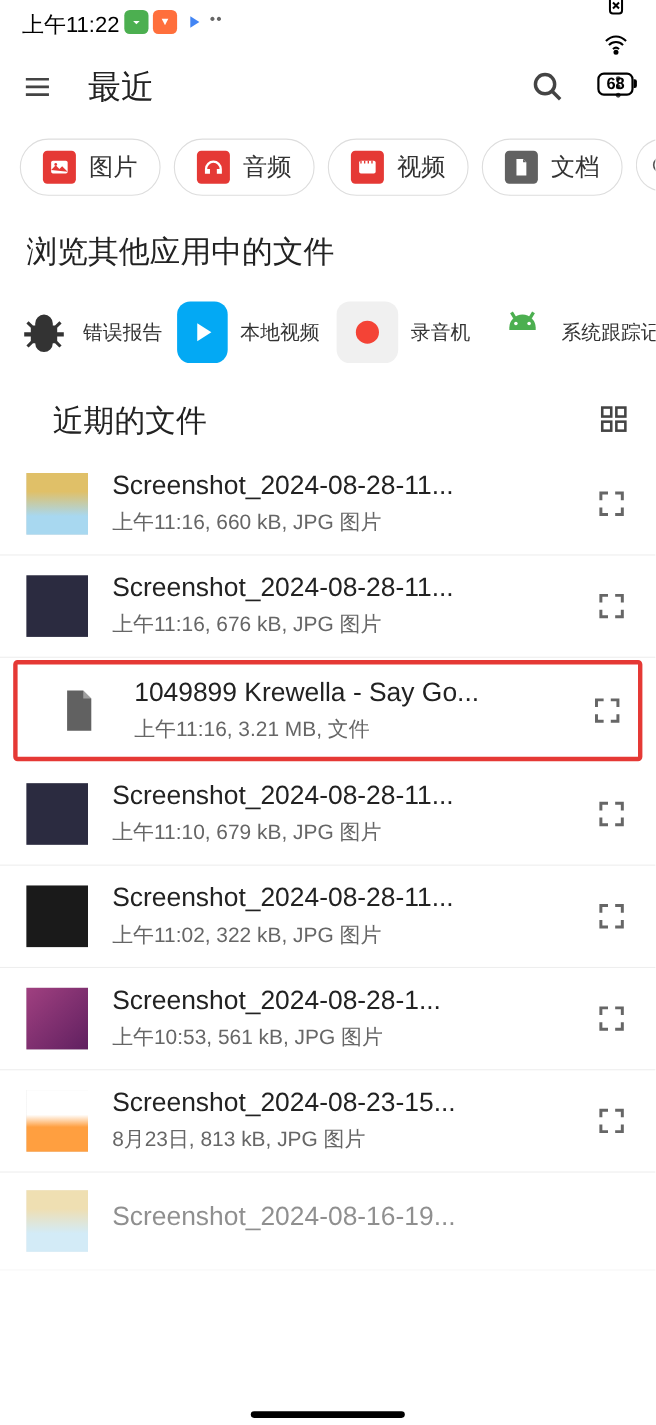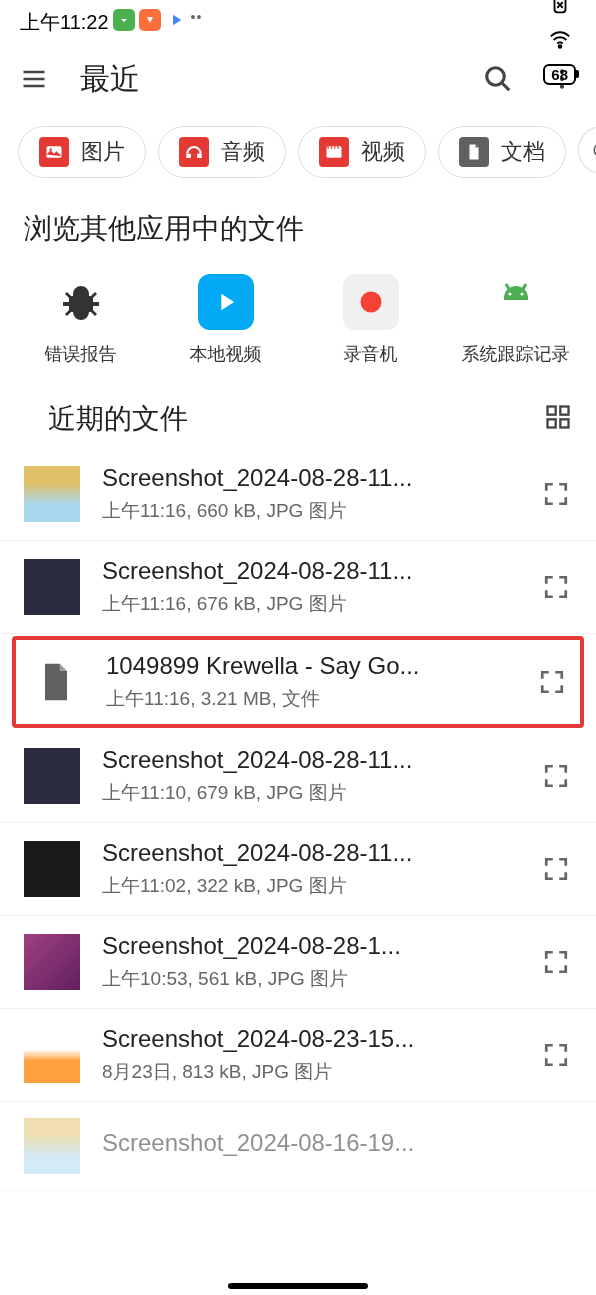--- a/index.html
+++ b/index.html
@@ -74,21 +74,21 @@
     .section-label {
       font-size: 28px; font-weight: 500; color:#222;
       padding: 14px 24px;
     }
     
     .apps-row {
       display: flex; justify-content: space-around;
       padding: 12px 8px 20px;
     }
     .app-item {
-      display: flex; flex-direction: column; align-items: center; gap: 12px;
+      display: flex; flex-direction: row; align-items: center; gap: 12px;
       width: 130px;
     }
     .app-icon {
       width: 56px; height: 56px; border-radius: 12px;
       display: flex; align-items: center; justify-content: center;
     }
     .app-label { font-size: 18px; color:#333; text-align:center; white-space:nowrap; }
     
     .files-header {
       display: flex; justify-content: space-between; align-items: center;
@@ -101,21 +101,21 @@
       display: flex; align-items: center;
       padding: 16px 20px 16px 24px;
       gap: 22px;
       border-bottom: 1px solid #eee;
       position: relative;
     }
     .file-row.highlighted {
       border: 4px solid #e53935;
       border-radius: 4px;
       margin: 2px 12px;
-      padding: 12px 8px 12px 12px;
+      padding: 12px 8px 12px 28px;
     }
     .thumb {
       width: 56px; height: 56px; flex-shrink: 0;
       background: #ddd; border-radius: 0;
       display:flex; align-items:center; justify-content:center;
     }
     .thumb.doc { background:#fff; }
     .file-info { flex: 1; min-width: 0; }
     .file-name {
       font-size: 24px; color:#222; font-weight: 400;

